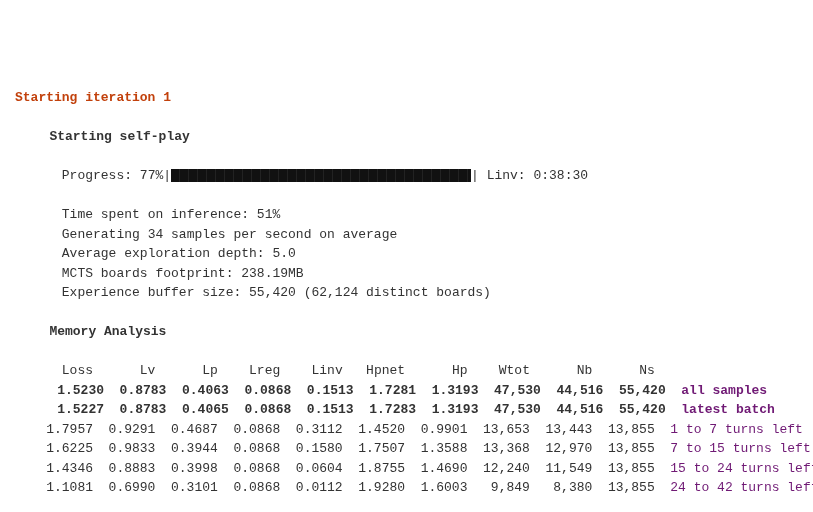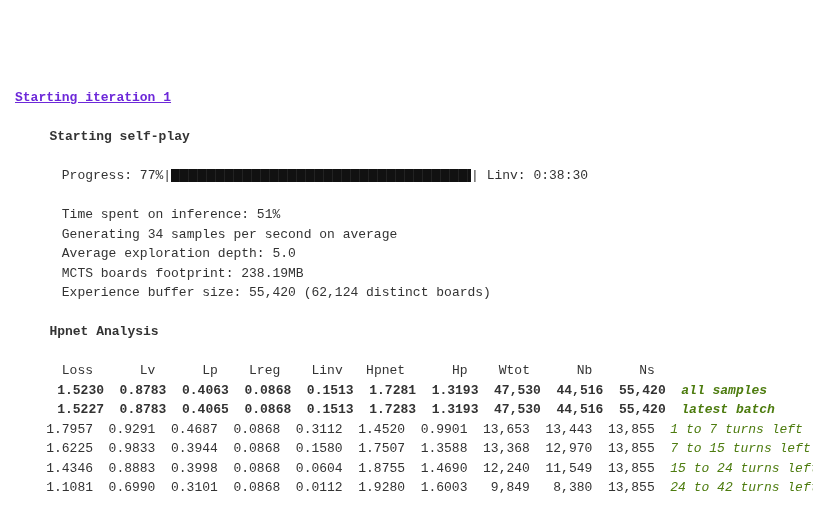--- a/index.html
+++ b/index.html
@@ -5,23 +5,23 @@
   body {
     margin: 0;
     padding: 10px 15px;
     font-family: Consolas, "Courier New", monospace;
     font-size: 13px;
     line-height: 1.5;
     background: #fff;
     color: #333;
     white-space: pre;
   }
-  .yellow { color: #6d28d9; font-weight: bold; text-decoration: underline; }
+  .yellow { color: #c2410c; font-weight: bold; }
   .bold { font-weight: bold; margin-left: 11px; }
-  .comment { color: #4d7c0f; font-style: italic; }
+  .comment { color: #701a75; }
   .progress-bar {
     display: inline-block;
     width: 300px;
     height: 13px;
     background: #111;
     vertical-align: middle;
     position: relative;
   }
   .progress-bar::after {
     content: "";
@@ -40,21 +40,21 @@
    <span class="bold">Starting self-play</span>
 
       <span>Progress: 77%</span>|<span class="progress-bar"></span>| <span>Linv: 0:38:30</span>
 
       <span>Time spent on inference: 51%</span>
       <span>Generating 34 samples per second on average</span>
       <span>Average exploration depth: 5.0</span>
       <span>MCTS boards footprint: 238.19MB</span>
       <span>Experience buffer size: 55,420 (62,124 distinct boards)</span>
 
-   <span class="bold">Hpnet Analysis</span>
+   <span class="bold">Memory Analysis</span>
 
 <div id="mem-table-container" style="padding-left:3ch;"><div><span>   Loss</span> <span>     Lv</span> <span>     Lp</span> <span>   Lreg</span> <span>   Linv</span> <span>  Hpnet</span> <span>     Hp</span> <span>   Wtot</span> <span>     Nb</span> <span>     Ns</span></div><div class="bold"> 1.5230  0.8783  0.4063  0.0868  0.1513  1.7281  1.3193  47,530  44,516  55,420  <span class="comment">all samples</span></div><div class="bold"> 1.5227  0.8783  0.4065  0.0868  0.1513  1.7283  1.3193  47,530  44,516  55,420  <span class="comment">latest batch</span></div><div> 1.7957  0.9291  0.4687  0.0868  0.3112  1.4520  0.9901  13,653  13,443  13,855  <span class="comment">1 to 7 turns left</span></div><div> 1.6225  0.9833  0.3944  0.0868  0.1580  1.7507  1.3588  13,368  12,970  13,855  <span class="comment">7 to 15 turns left</span></div><div> 1.4346  0.8883  0.3998  0.0868  0.0604  1.8755  1.4690  12,240  11,549  13,855  <span class="comment">15 to 24 turns left</span></div><div> 1.1081  0.6990  0.3101  0.0868  0.0112  1.9280  1.6003   9,849   8,380  13,855  <span class="comment">24 to 42 turns left</span></div></div>
    
 
       
 
 
 
 
 

